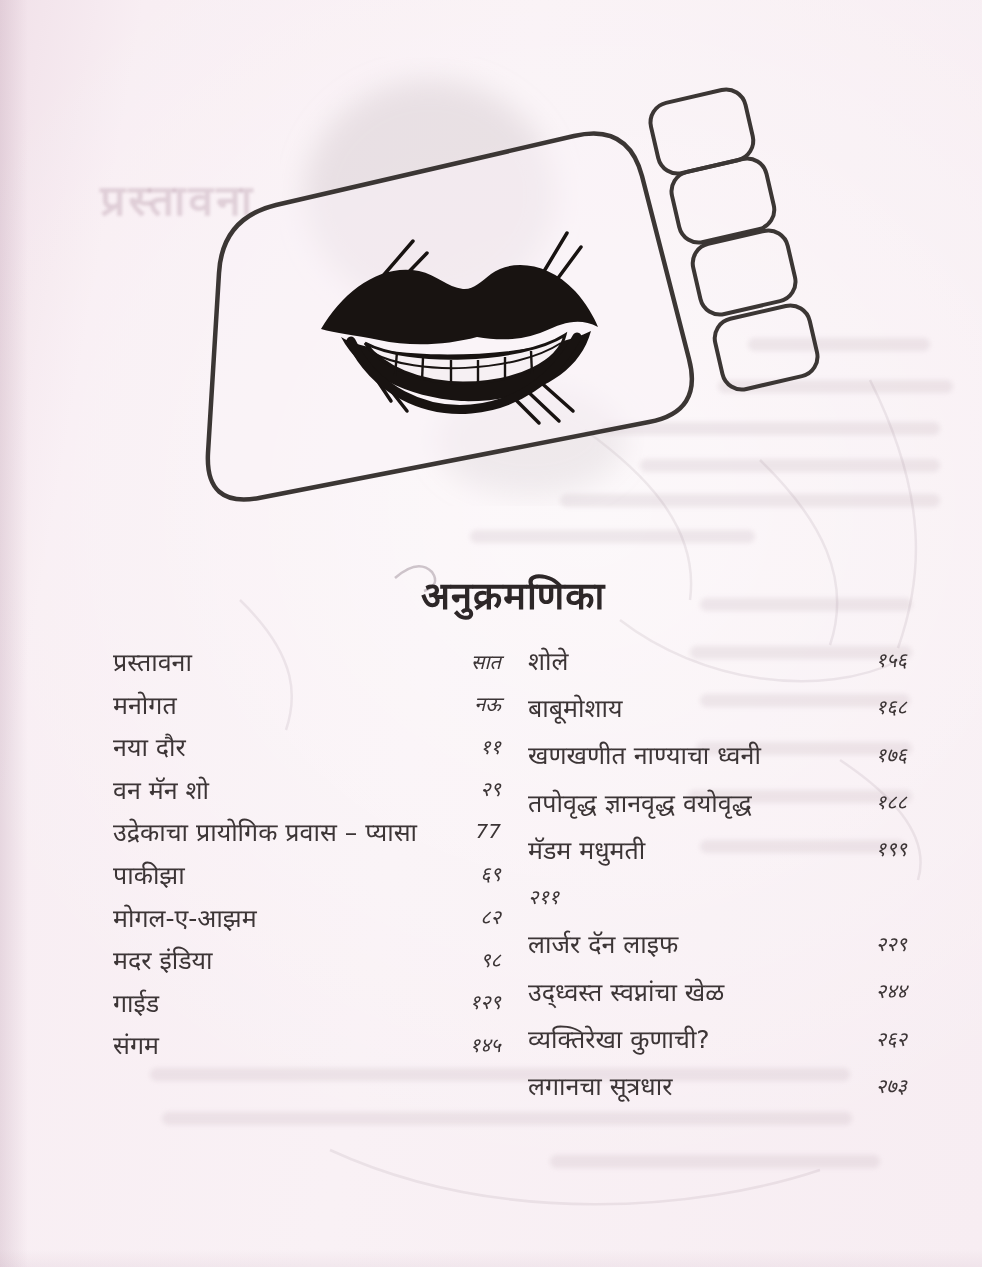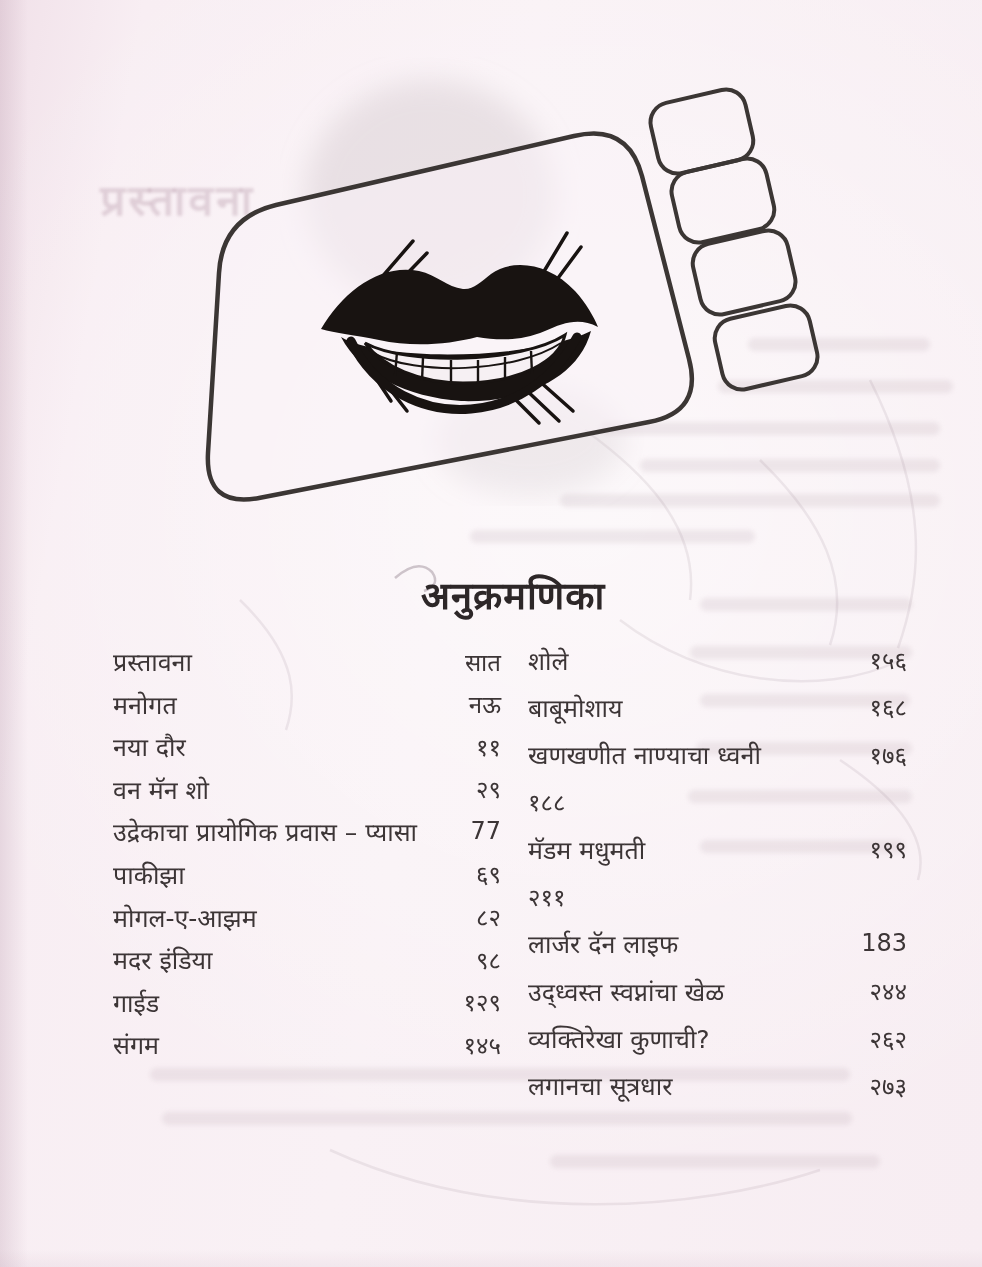--- a/index.html
+++ b/index.html
@@ -32,21 +32,21 @@
   .toc-title{
     position:absolute;left:413px;top:560px;margin:8px;
     font-size:38px;font-weight:bold;color:#2d2728;letter-spacing:1px;
   }
 
   .col{position:absolute;display:grid;}
   .col-left{left:113px;top:640px;width:388px;height:468px;grid-template-rows:repeat(11,1fr);}
   .col-right{left:528px;top:636px;width:379px;height:473px;grid-template-rows:repeat(10,1fr);}
   .row{display:flex;justify-content:space-between;align-items:center;gap:20px;}
   .row .t{font-size:25px;white-space:nowrap;}
-  .row .p{font-size:24px;flex:0 0 auto;}
+  .row .p{font-size:20px;flex:0 0 auto;font-style:italic;}
 </style>
 </head>
 <body>
 
 <div class="page">
 
   <div class="ghost-title">प्रस्तावना</div>
 
   <div class="gl" style="left:748px;top:338px;width:182px"></div>
   <div class="gl" style="left:718px;top:380px;width:235px"></div>
@@ -178,32 +178,33 @@
       </div>
     <div class="row">
         <span class="t">बाबूमोशाय</span>
         <span class="p">१६८</span>
       </div>
     <div class="row">
         <span class="t">खणखणीत नाण्याचा ध्वनी</span>
         <span class="p">१७६</span>
       </div>
     <div class="row">
+        <span class="t">तपोवृद्ध ज्ञानवृद्ध वयोवृद्ध</span>
         <span class="p">१८८</span>
       </div>
     <div class="row">
         <span class="t">मॅडम मधुमती</span>
         <span class="p">१९९</span>
       </div>
     <div class="row">
         <span class="p">२११</span>
       </div>
     <div class="row">
         <span class="t">लार्जर दॅन लाइफ</span>
-        <span class="p">183</span>
+        <span class="p">२२९</span>
       </div>
     <div class="row">
         <span class="t">उद्ध्वस्त स्वप्नांचा खेळ</span>
         <span class="p">२४४</span>
       </div>
     <div class="row">
         <span class="t">व्यक्तिरेखा कुणाची?</span>
         <span class="p">२६२</span>
       </div>
     <div class="row">

